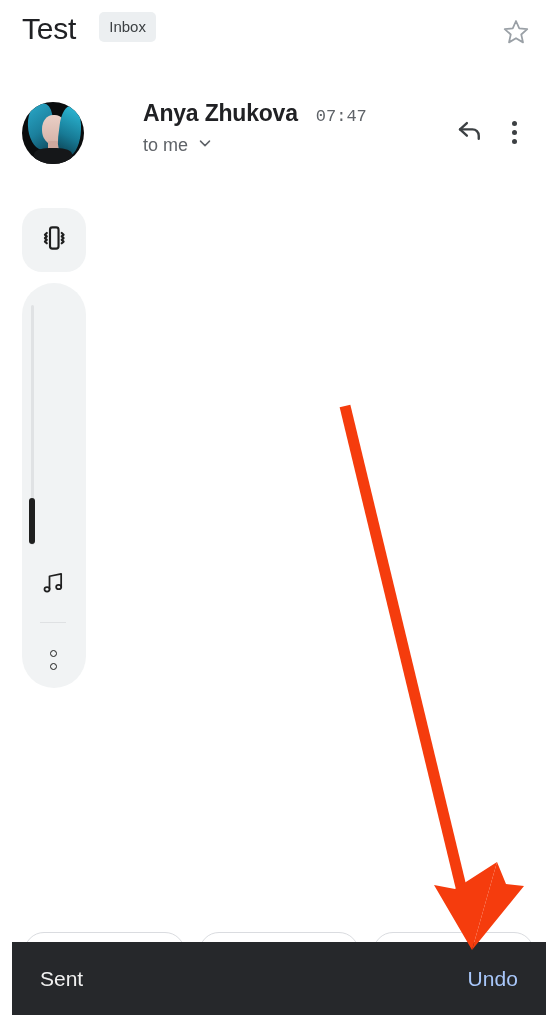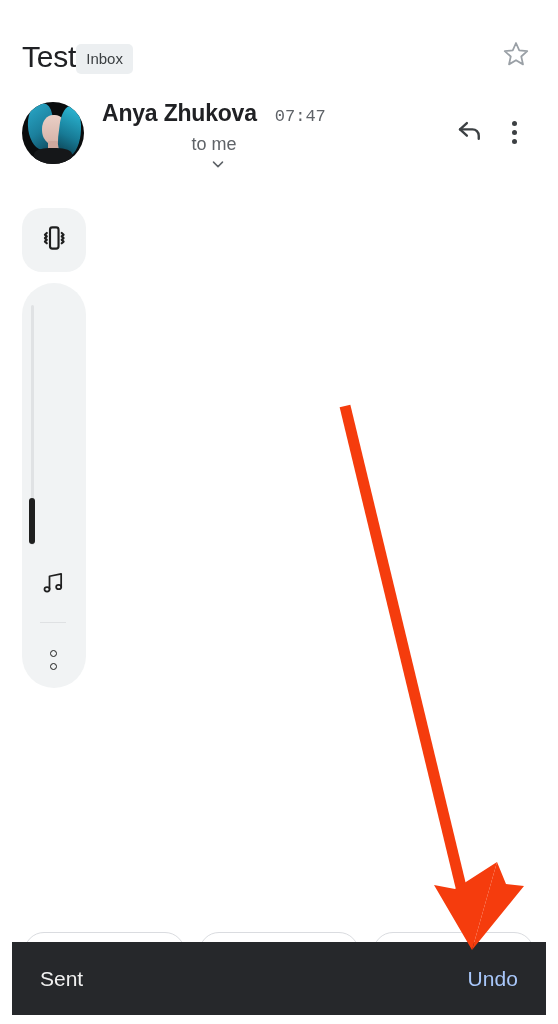--- a/index.html
+++ b/index.html
@@ -12,37 +12,37 @@
     height: 1024px;
     position: relative;
     overflow: hidden;
     font-family: "Liberation Sans", sans-serif;
     -webkit-font-smoothing: antialiased;
   }
 
   
   .subject-row {
     position: absolute;
-    left: 0; top: 4px;
+    left: 0; top: 12px;
     width: 558px;
     height: 70px;
     display: flex;
-    align-items: flex-end;
+    align-items: flex-start;
     padding: 0 22px;
     box-sizing: border-box;
   }
   .subject-title {
     font-size: 30px;
     color: #202124;
     letter-spacing: -0.2px;
     font-weight: 400;
     white-space: nowrap;
   }
   .inbox-chip {
-    margin-left: 0;
+    margin-left: 23px;
     background: #eceff1;
     color: #3c4043;
     font-size: 15px;
     line-height: 1;
     padding: 7px 10px 8px 10px;
     border-radius: 5px;
     white-space: nowrap;
   }
   .star-btn {
     margin-left: auto;
@@ -56,20 +56,21 @@
   
   .sender-row {
     position: absolute;
     left: 0; top: 96px;
     width: 558px;
     height: 92px;
     display: flex;
     align-items: flex-start;
     padding: 0 22px;
     box-sizing: border-box;
+    gap: 41px;
   }
   .avatar {
     width: 62px; height: 62px;
     border-radius: 50%;
     flex: 0 0 auto;
     margin-top: 6px;
     overflow: hidden;
     position: relative;
     background: #0a0c0d;
   }
@@ -130,21 +131,20 @@
   .sender-time {
     font-size: 17px;
     color: #5f6368;
     margin-left: 18px;
     font-family: Liberation Mono, monospace;
   }
   .sender-line2 {
     display: flex;
     align-items: center;
     margin-top: 7px;
-    flex-direction: column;
   }
   .to-me {
     font-size: 18px;
     color: #5f6368;
   }
   .chev {
     margin-left: 8px;
     display: block;
   }
 

